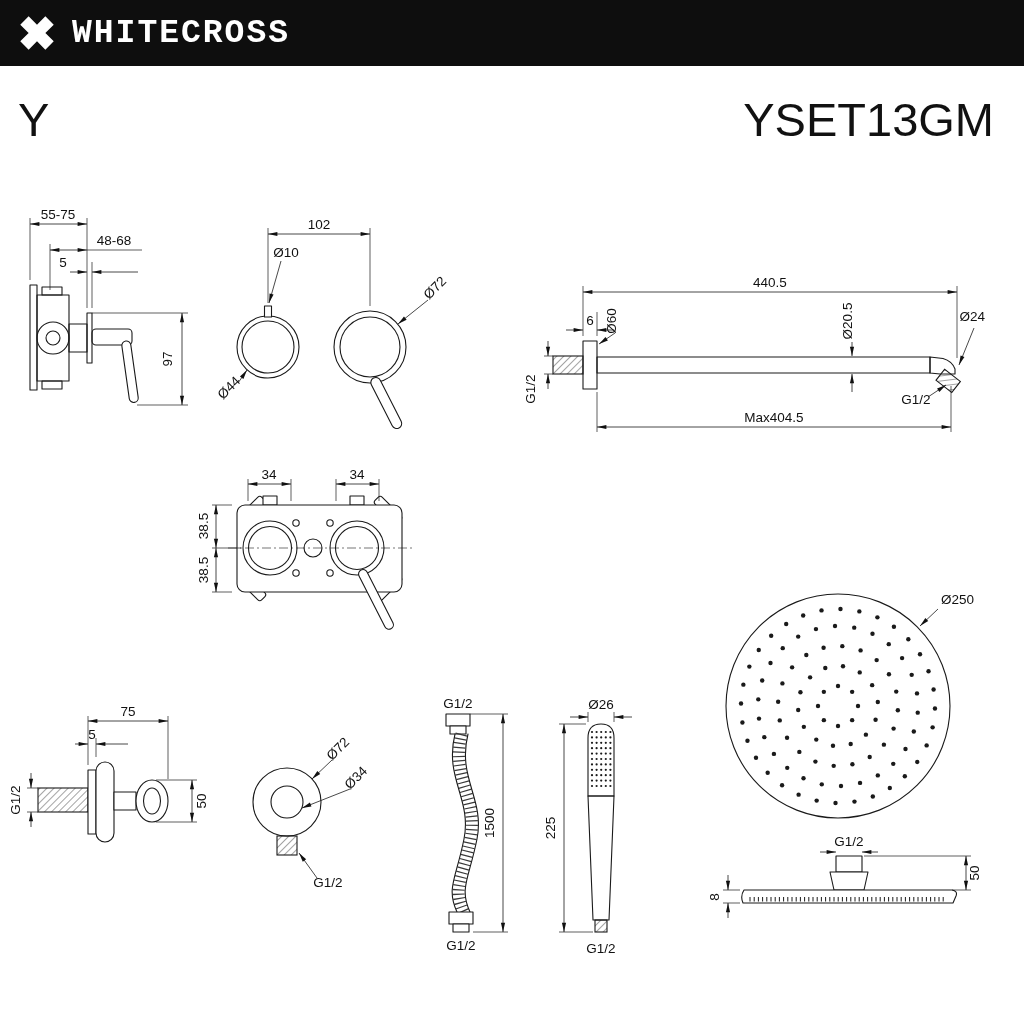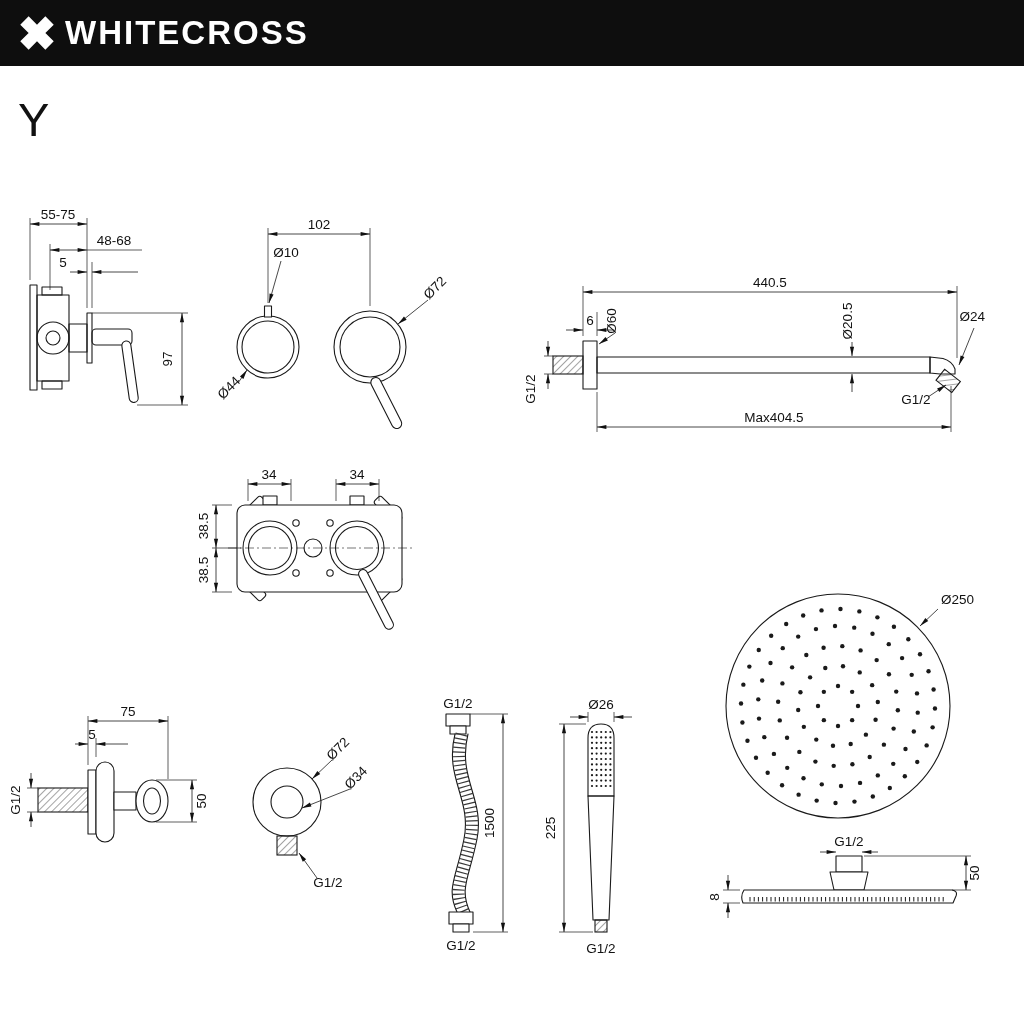--- a/index.html
+++ b/index.html
@@ -7,22 +7,22 @@
     width:1024px;height:1024px;background:#fff;position:relative;overflow:hidden;
     font-family:"Liberation Sans","DejaVu Sans",sans-serif;color:#111;
   }
   .canvas{position:absolute;inset:0;width:1024px;height:1024px;}
   .topbar{
     position:absolute;top:0;left:0;width:1024px;height:66px;background:#0e0e0e;
     display:flex;align-items:center;
   }
   .logo{margin-left:14px;width:46px;height:46px;flex:0 0 auto;}
   .brand{
-    color:#fff;font-size:33px;font-weight:bold;letter-spacing:2px;margin-left:5px;
-    font-family:Liberation Sans, sans-serif;
+    color:#fff;font-size:33px;font-weight:bold;letter-spacing:2px;margin-left:12px;
+    font-family:Liberation Mono, monospace;
   }
   .model-row{
     position:absolute;top:92px;left:18px;right:30px;display:flex;
     justify-content:space-between;align-items:baseline;font-size:47px;color:#111;
   }
   svg.drawings{position:absolute;top:0;left:0;width:1024px;height:1024px;}
   svg text{font-family:"Liberation Sans","DejaVu Sans",sans-serif;font-size:13.5px;fill:#111;}
   .obj{fill:none;stroke:#1a1a1a;stroke-width:1.1;stroke-linejoin:round;stroke-linecap:round;}
   .objf{fill:#fff;stroke:#1a1a1a;stroke-width:1.1;stroke-linejoin:round;}
   .dim{fill:none;stroke:#1a1a1a;stroke-width:0.8;}
@@ -37,20 +37,21 @@
 
   <div class="topbar">
     <svg class="logo" viewBox="0 0 44 44">
       <path fill="#fff" d="M6,14 L14,6 L22,14 L30,6 L38,14 L30,22 L38,30 L30,38 L22,30 L14,38 L6,30 L14,22 Z"></path>
     </svg>
     <span class="brand">WHITECROSS</span>
   </div>
 
   <div class="model-row">
     <span>Y</span>
+    <span>YSET13GM</span>
   </div>
 
   <svg class="drawings" viewBox="0 0 1024 1024">
     <defs>
       <marker id="ar" viewBox="0 0 10 10" refX="9.3" refY="5" markerWidth="11" markerHeight="11" orient="auto-start-reverse" markerUnits="userSpaceOnUse">
         <path d="M0.8,3.1 L9.3,5 L0.8,6.9 Z" fill="#111"></path>
       </marker>
       <pattern id="hatch" width="5" height="5" patternUnits="userSpaceOnUse" patternTransform="rotate(45)">
         <line x1="0" y1="0" x2="0" y2="5" stroke="#1a1a1a" stroke-width="0.8"></line>
       </pattern>

